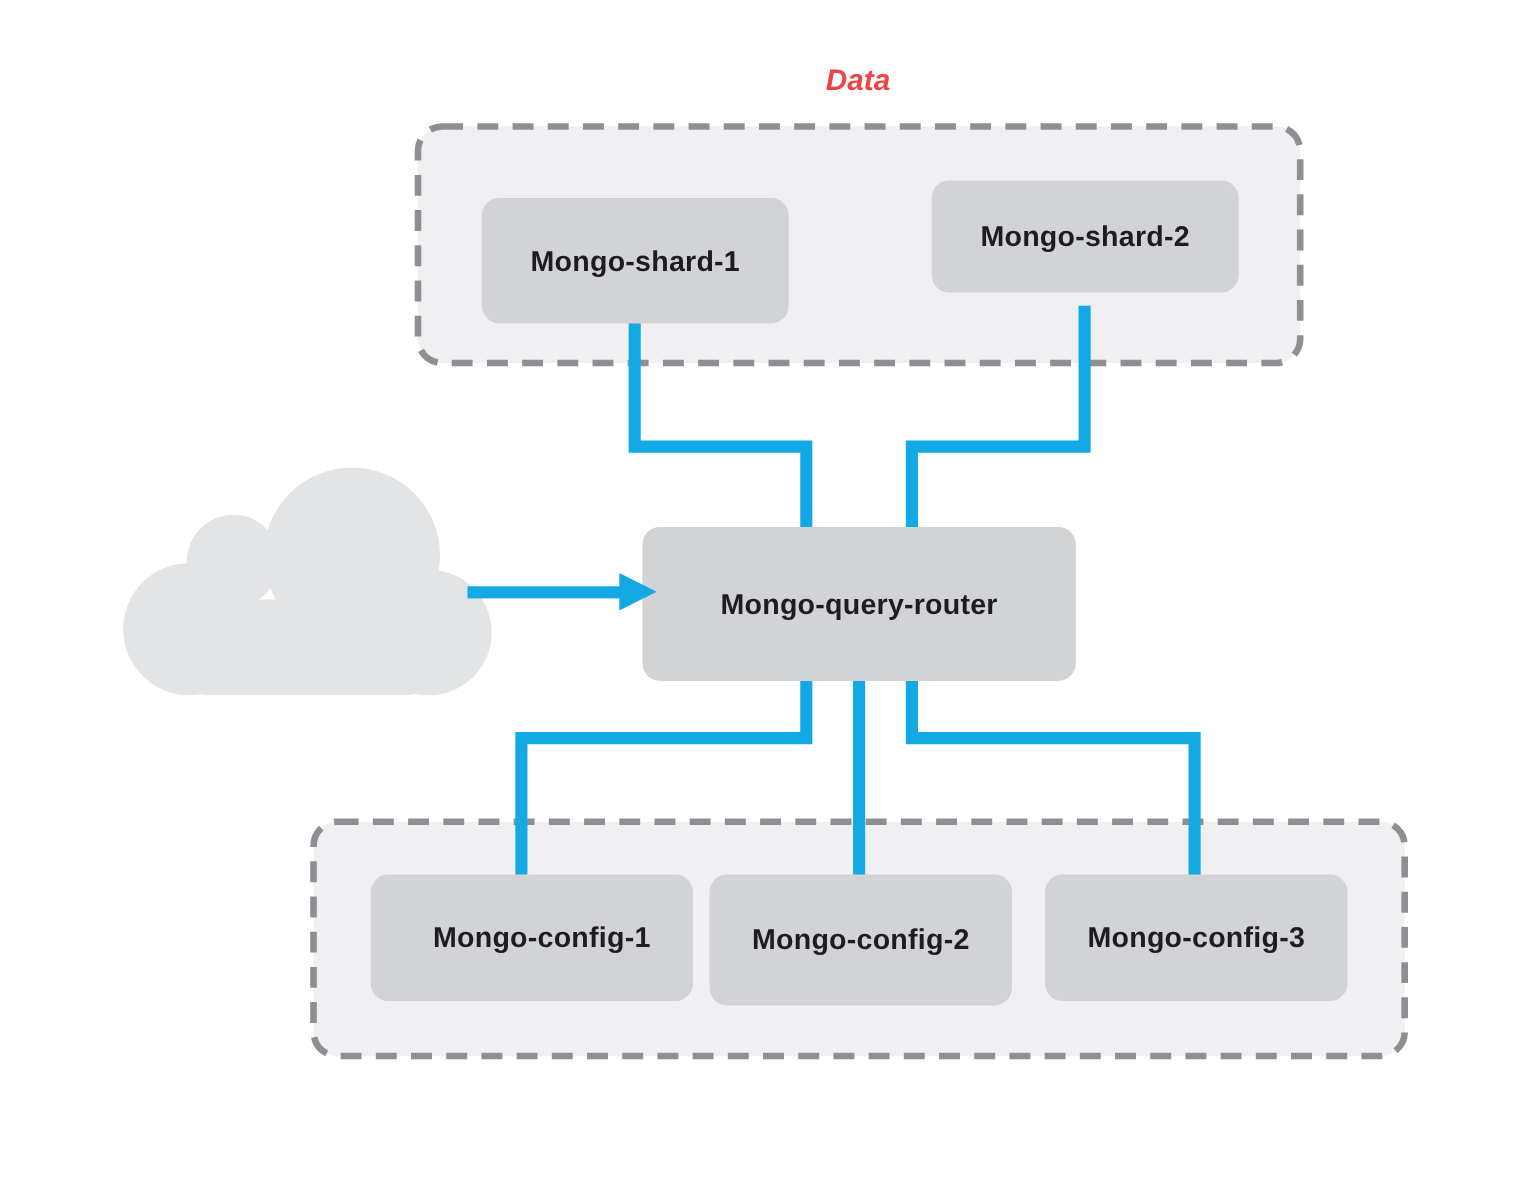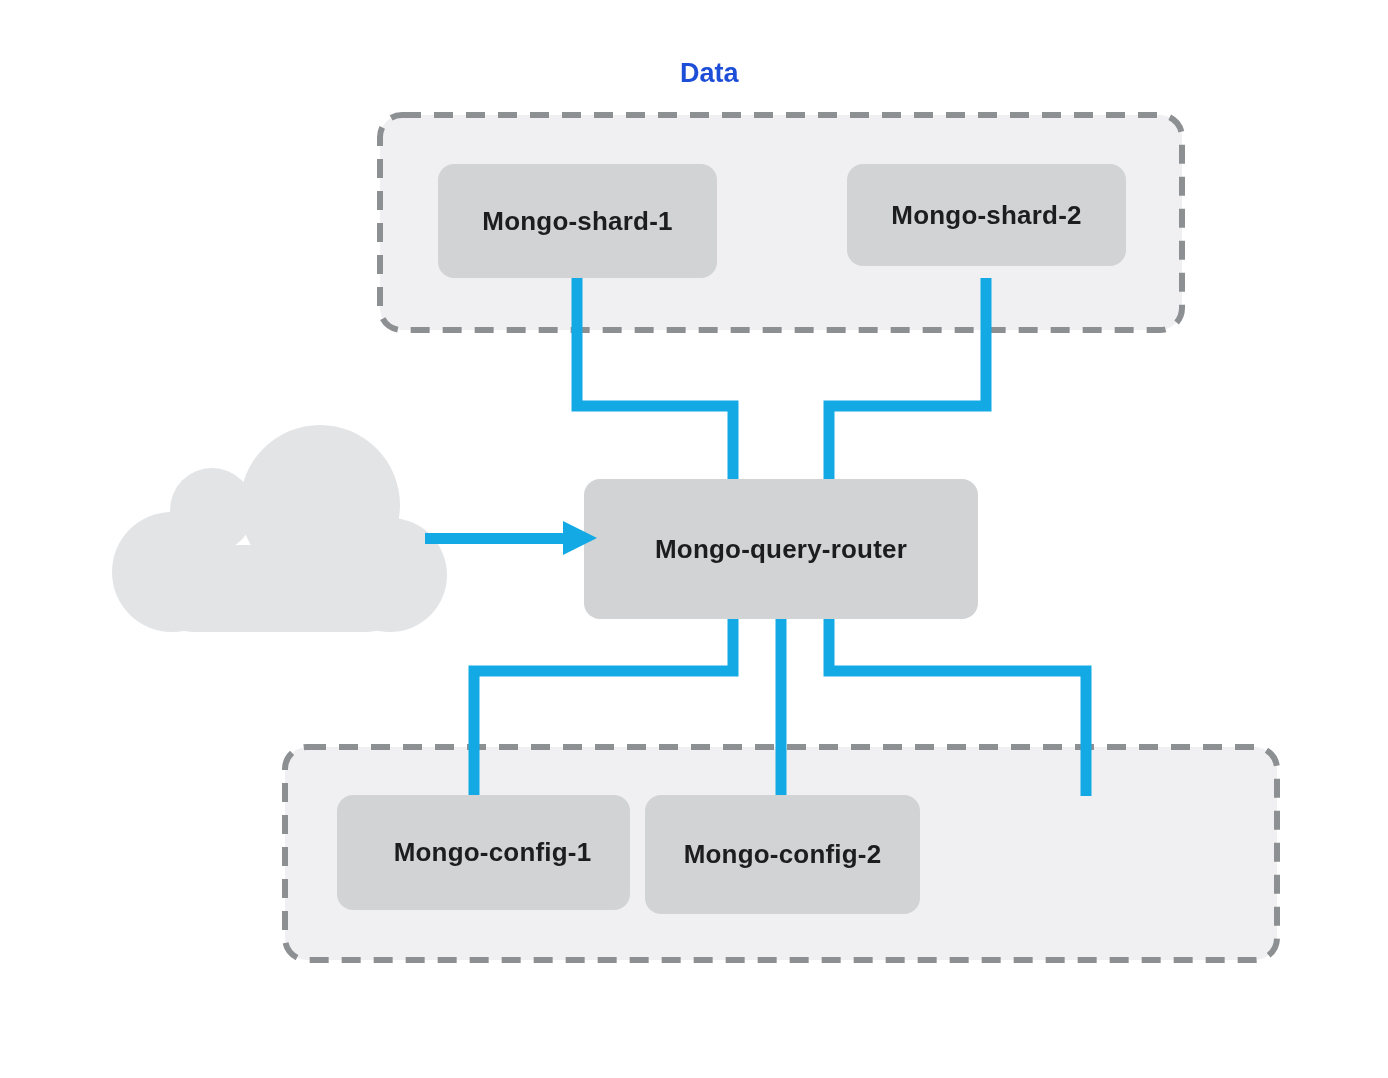--- a/index.html
+++ b/index.html
@@ -29,25 +29,26 @@
     align-items: center;
     justify-content: center;
     font-weight: bold;
     font-size: 26px;
     color: #1d1d1f;
     letter-spacing: 0.2px;
     z-index: 2;
   }
   .label {
     position: absolute;
-    text-align: left;
+    text-align: center;
     font-weight: bold;
     font-size: 27px;
-    color: #1d4ed8;
+    color: #ef4444;
     z-index: 3;
+    font-style: italic;
   }
   .arrow-shaft {
     position: absolute;
     height: 11px;
     background: #12a9e5;
     z-index: 4;
   }
   .arrow-head {
     position: absolute;
     width: 0;
@@ -81,21 +82,21 @@
       <polyline points="577,278 577,406 733,406 733,480"></polyline>
       <polyline points="986,278 986,406 829,406 829,480"></polyline>
       <polyline points="733,595 733,671 474,671 474,796"></polyline>
       <line x1="781" y1="595" x2="781" y2="796"></line>
       <polyline points="829,595 829,671 1086,671 1086,796"></polyline>
     </g>
   </svg>
 
   <div class="label" style="left:680px; top:58px; width:200px;">Data</div>
 
-  <div class="node" style="left:438px; top:164px; width:279px; height:114px;">
+  <div class="node" style="left:438px; top:180px; width:279px; height:114px;">
     <span>Mongo-shard-1</span>
   </div>
   <div class="node" style="left:847px; top:164px; width:279px; height:102px;">
     <span>Mongo-shard-2</span>
   </div>
 
   <div class="node" style="left:584px; top:479px; width:394px; height:140px;">
     <span>Mongo-query-router</span>
   </div>
 
@@ -104,14 +105,17 @@
     <div class="arrow-shaft" style="left:425px; top:533px; width:141px;"></div>
     <div class="arrow-head" style="left:563px; top:521px;"></div>
   </div>
 
   <div class="node" style="left:337px; top:795px; width:275px; height:115px;padding-left:18px;">
     <span>Mongo-config-1</span>
   </div>
   <div class="node" style="left:645px; top:795px; width:275px; height:119px;">
     <span>Mongo-config-2</span>
   </div>
+  <div class="node" style="left:950px; top:795px; width:275px; height:115px;">
+    <span>Mongo-config-3</span>
+  </div>
 
 </div>
 
 </body></html>

